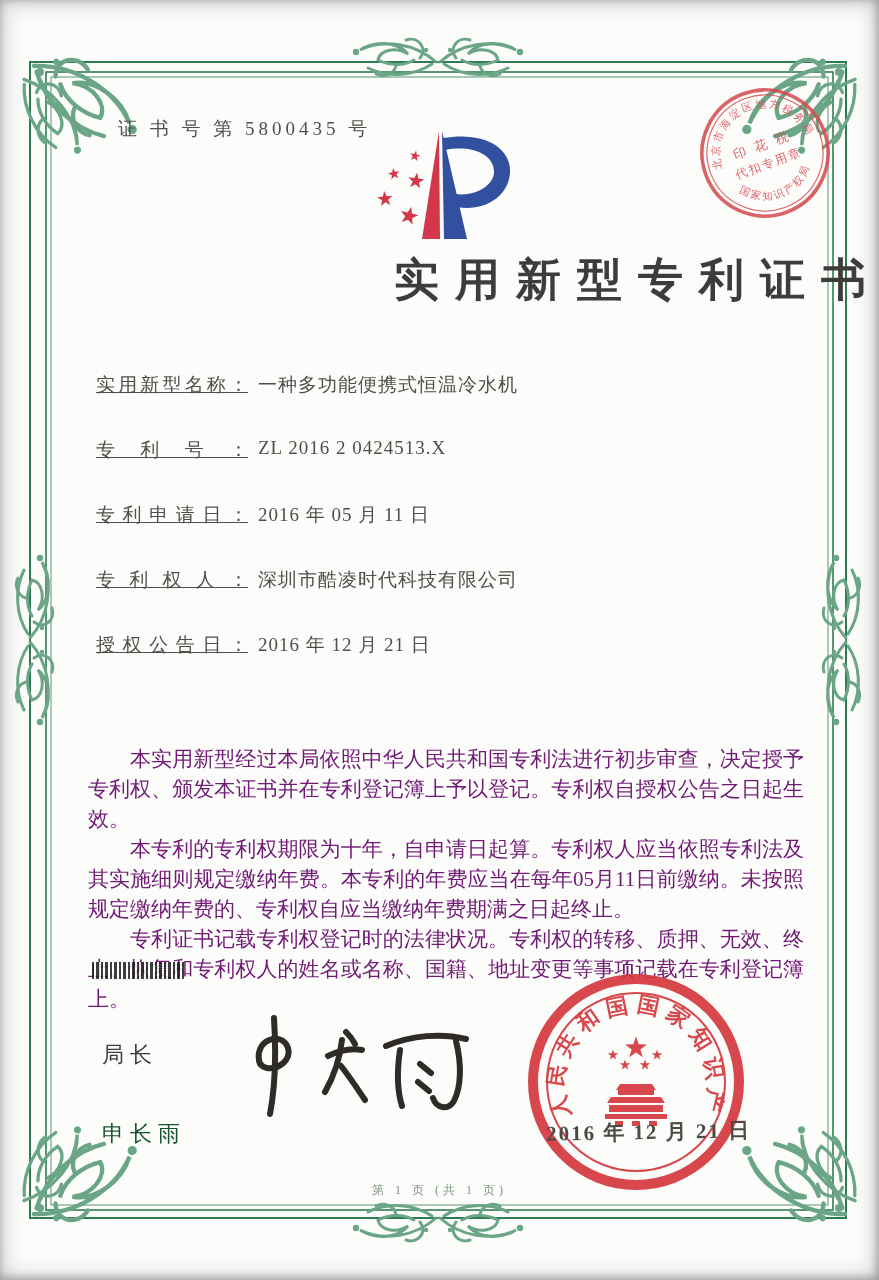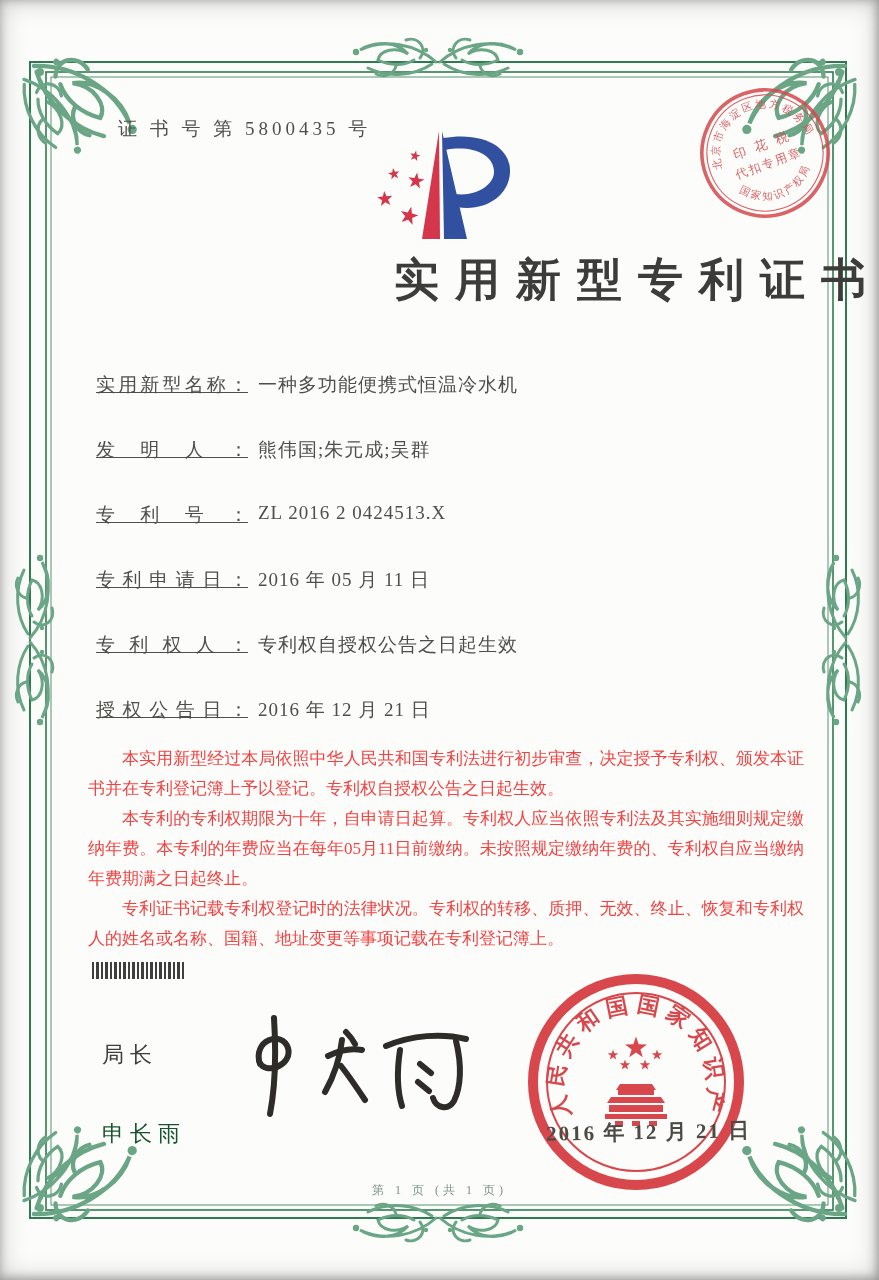--- a/index.html
+++ b/index.html
@@ -25,22 +25,22 @@
   }
   .fields{position:absolute;left:96px;top:372px;width:700px;}
   .field-row{height:65px;font-size:19px;color:#4e4e4a;white-space:nowrap;}
   .field-label{
     display:inline-block;width:152px;text-align:justify;text-align-last:justify;
     vertical-align:top;
     text-decoration:underline;
   }
   .field-value{padding-left:10px;letter-spacing:1px;}
   .body-text{
-    position:absolute;left:88px;top:744px;width:716px;color:#ef4444;
-    font-size:17px;line-height:30px;text-align:justify;
+    position:absolute;left:88px;top:744px;width:716px;color:#701a75;
+    font-size:21px;line-height:30px;text-align:justify;
   }
   .body-text p{margin:0;text-indent:2em;}
   .barcode{
     position:absolute;left:92px;top:962px;width:92px;height:17px;
     background:repeating-linear-gradient(90deg,#1e1e1e 0 2px,#fcfcfa 2px 4px,#1e1e1e 4px 7px,#fcfcfa 7px 9px);
     opacity:.85;
   }
   .signer-title{position:absolute;left:102px;top:1040px;font-size:22px;color:#3e3e3b;letter-spacing:6px;}
   .signer-name{position:absolute;left:102px;top:1082px;font-size:22px;color:#14532d;letter-spacing:6px;margin-top:37px;}
   .signature{position:absolute;left:228px;top:1008px;}
@@ -114,30 +114,27 @@
     </g>
   </svg>
 
   <div class="title">实用新型专利证书</div>
 
   <div class="fields">
     <div class="field-row">
       <span class="field-label">实用新型名称：</span><span class="field-value">一种多功能便携式恒温冷水机</span>
     </div>
     <div class="field-row">
-      <span class="field-label">发明人：</span><span class="field-value">熊伟国;朱元成;吴群</span>
-    </div>
-    <div class="field-row">
       <span class="field-label">专利号：</span><span class="field-value">ZL 2016 2 0424513.X</span>
     </div>
     <div class="field-row">
       <span class="field-label">专利申请日：</span><span class="field-value">2016 年 05 月 11 日</span>
     </div>
     <div class="field-row">
-      <span class="field-label">专利权人：</span><span class="field-value">专利权自授权公告之日起生效</span>
+      <span class="field-label">专利权人：</span><span class="field-value">深圳市酷凌时代科技有限公司</span>
     </div>
     <div class="field-row">
       <span class="field-label">授权公告日：</span><span class="field-value">2016 年 12 月 21 日</span>
     </div>
   </div>
 
   <div class="body-text">
     <p>本实用新型经过本局依照中华人民共和国专利法进行初步审查，决定授予专利权、颁发本证书并在专利登记簿上予以登记。专利权自授权公告之日起生效。</p>
     <p>本专利的专利权期限为十年，自申请日起算。专利权人应当依照专利法及其实施细则规定缴纳年费。本专利的年费应当在每年05月11日前缴纳。未按照规定缴纳年费的、专利权自应当缴纳年费期满之日起终止。</p>
     <p>专利证书记载专利权登记时的法律状况。专利权的转移、质押、无效、终止、恢复和专利权人的姓名或名称、国籍、地址变更等事项记载在专利登记簿上。</p>

